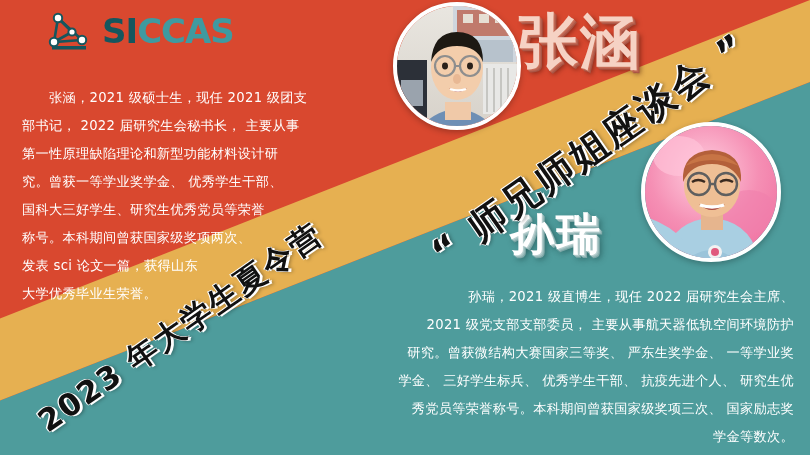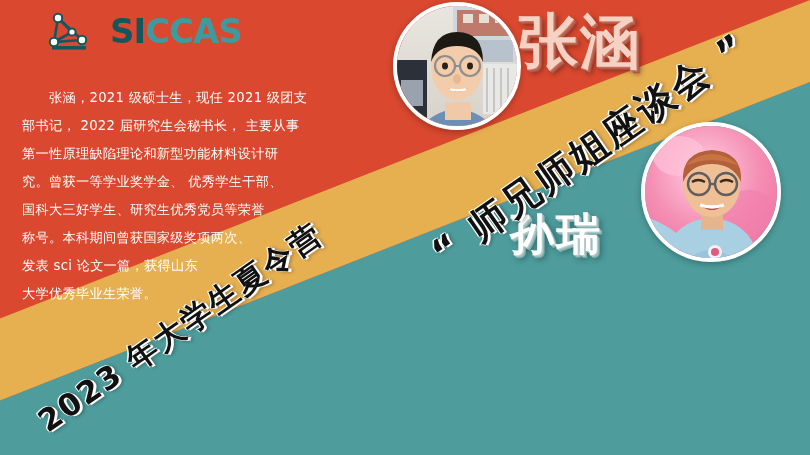--- a/index.html
+++ b/index.html
@@ -29,21 +29,21 @@
   .band-gold{
     position:absolute;inset:0;
     background:#e6b051;
     clip-path:polygon(0% 88%, 0% 70%, 100% 0%, 100% 18%);
   }
 
   
   .logo{
     position:absolute;left:48px;top:8px;
     width:190px;height:46px;
-    display:flex;align-items:center;gap:16px;
+    display:flex;align-items:center;gap:8px;
   }
   .logo svg{display:block;}
   .logo-text{
     font-family:"DejaVu Sans", sans-serif;
     font-weight:bold;
     font-size:34px;
     letter-spacing:-1px;
     line-height:1;
     white-space:nowrap;
   }
@@ -168,20 +168,26 @@
 
   <div class="para para-left">　　张涵，2021 级硕士生，现任 2021 级团支
 部书记， 2022 届研究生会秘书长， 主要从事
 第一性原理缺陷理论和新型功能材料设计研
 究。曾获一等学业奖学金、 优秀学生干部、
 国科大三好学生、研究生优秀党员等荣誉
 称号。本科期间曾获国家级奖项两次、
 发表 sci 论文一篇，获得山东
 大学优秀毕业生荣誉。</div>
 
+  <div class="para para-right">孙瑞，2021 级直博生，现任 2022 届研究生会主席、
+2021 级党支部支部委员， 主要从事航天器低轨空间环境防护
+研究。曾获微结构大赛国家三等奖、 严东生奖学金、 一等学业奖
+学金、 三好学生标兵、 优秀学生干部、 抗疫先进个人、 研究生优
+秀党员等荣誉称号。本科期间曾获国家级奖项三次、 国家励志奖
+学金等数次。</div>
 
   <div class="photo photo-zhang">
     <svg class="ph-inner" viewBox="0 0 120 120" preserveAspectRatio="xMidYMid slice">
       <defs>
         <linearGradient id="gwall" x1="0" y1="0" x2="0" y2="1">
           <stop offset="0%" stop-color="#e9e6e0"></stop>
             <stop offset="100%" stop-color="#d7d2ca"></stop>
         </linearGradient>
       </defs>
       <rect width="120" height="120" fill="url(#gwall)"></rect>

